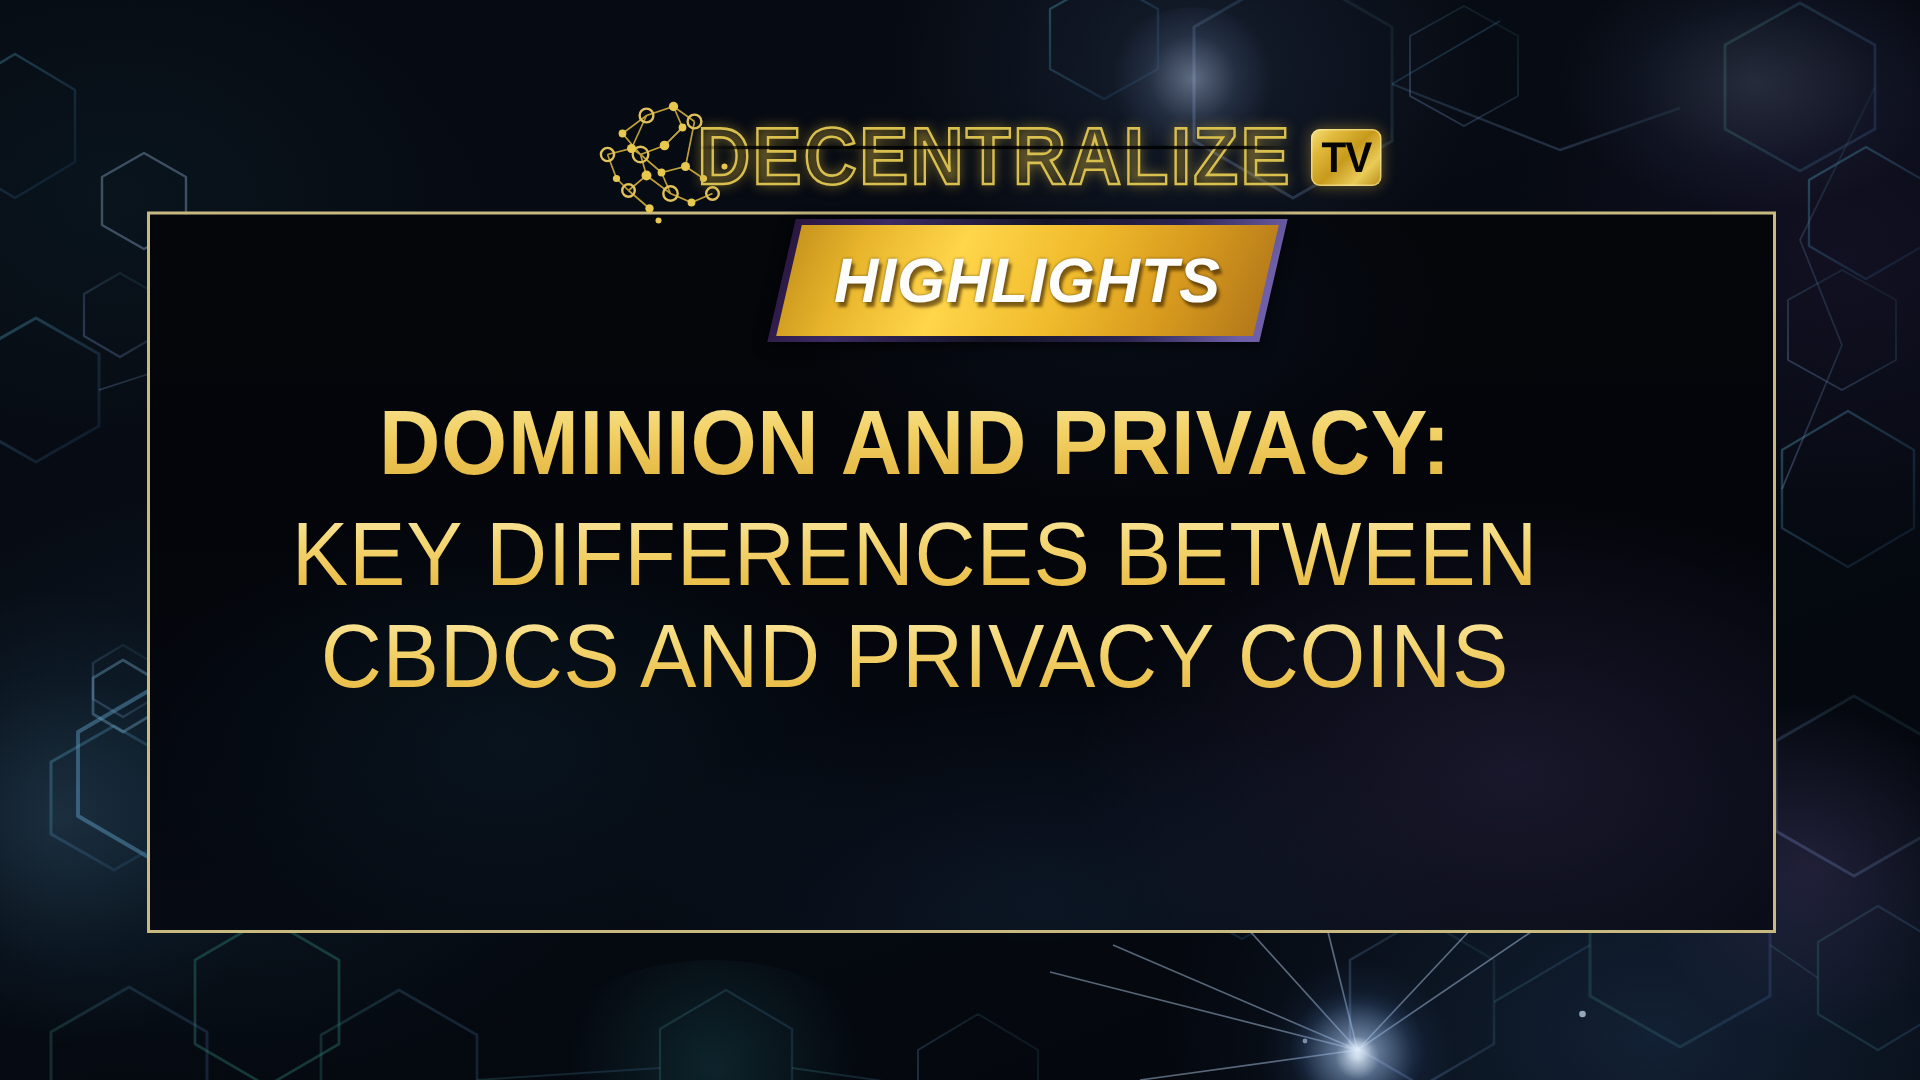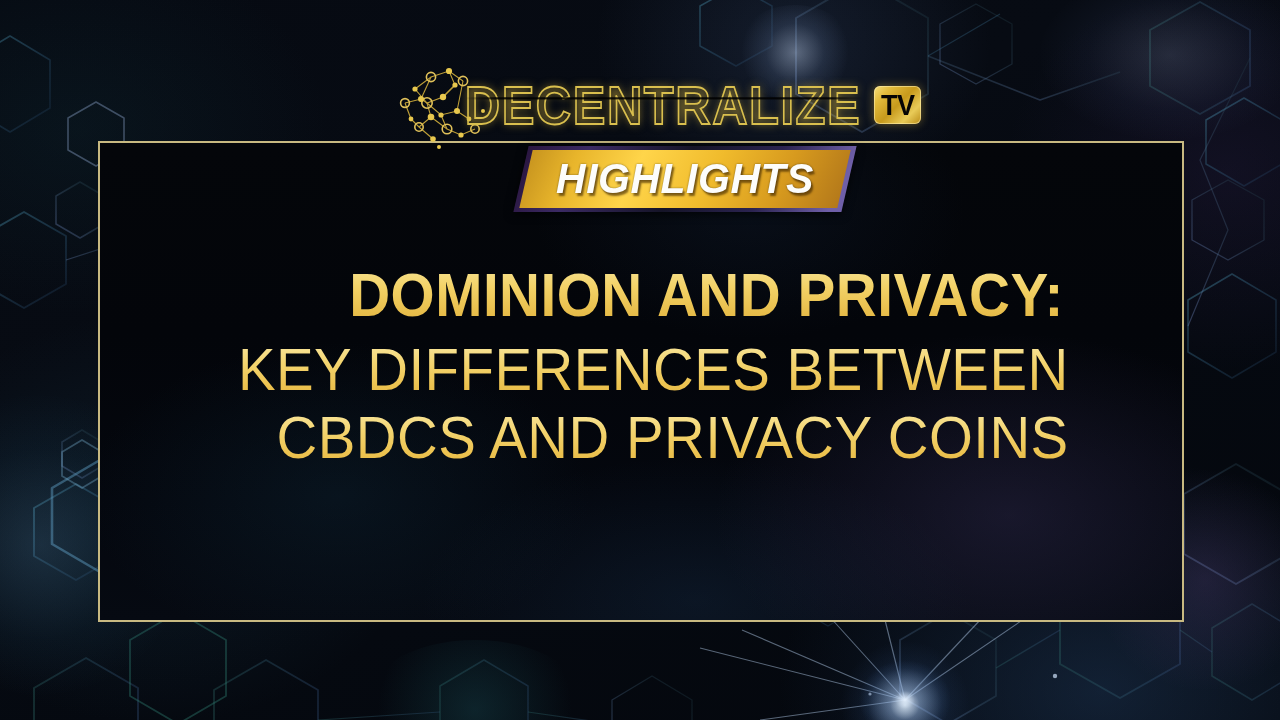--- a/index.html
+++ b/index.html
@@ -94,21 +94,21 @@
     display:flex; align-items:center; justify-content:center;
   }
   #tv-badge span {
     font-family:"Liberation Sans", sans-serif;
     font-weight:700; font-size:27px; color:#060504;
     letter-spacing:-0.5px; transform:scaleY(1.06);
   }
 
   
   #highlights-banner {
-    position:absolute; left:521px; top:146px; width:328px; height:66px; z-index:6;
+    position:absolute; left:521px; top:146px; width:328px; height:82px; z-index:6;
   }
   #hl-edge {
     position:absolute; inset:0;
     transform:skewX(-13deg);
     background:linear-gradient(105deg,#2a1640 0%,#3b2a63 18%,#151427 48%,#2b2350 74%,#6f5fa8 96%);
     box-shadow:0 2px 9px rgba(0,0,0,.75);
   }
   #hl-fill {
     position:absolute; left:5px; right:5px; top:4px; bottom:4px;
     transform:skewX(-13deg);
@@ -121,21 +121,21 @@
     letter-spacing:.5px;
     color:#fdfdfb;
     text-shadow:2px 3px 2px rgba(60,35,0,.62), 0 0 2px rgba(0,0,0,.5);
     transform:scaleY(1.02);
     white-space:nowrap;
   }
 
   
   #title-block {
     position:absolute; left:98px; top:262px; width:1000px;
-    text-align:right; z-index:4;padding-left:24px;
+    text-align:center; z-index:4;padding-left:24px;
   }
   .tline { white-space:nowrap; }
   #title-line-1 {
     font-family:"Liberation Sans Narrow","Liberation Sans", sans-serif;
     font-weight:700; font-size:61px; line-height:66px;
     letter-spacing:.5px;
     transform:scaleX(.93);
     background:linear-gradient(180deg,#f7e59a 0%,#f3d267 38%,#e9c04e 72%,#dfb23f 100%);
     -webkit-background-clip:text; background-clip:text; color:transparent;
     text-shadow:none;

